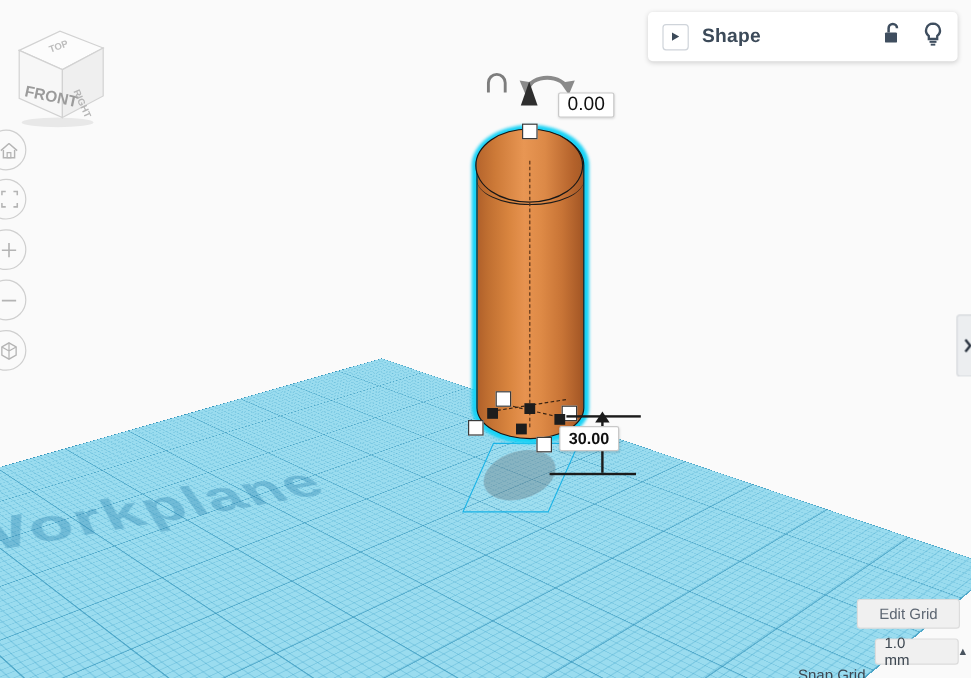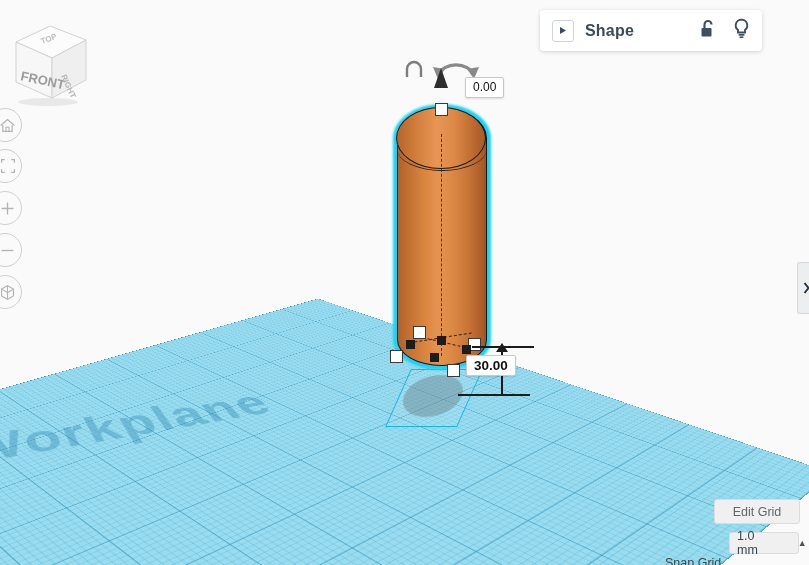--- a/index.html
+++ b/index.html
@@ -93,34 +93,34 @@
   .hb{position:absolute;width:9px;height:9px;background:#1d1d1d;box-sizing:border-box;}
   .hdash{position:absolute;border-top:1.2px dashed #3a2413;height:0;}
 
   
   .rot-small{position:absolute;left:403px;top:58px;width:22px;height:22px;}
   .rot-arc{position:absolute;left:430px;top:55px;width:52px;height:34px;}
   .rot-cone{position:absolute;left:434px;top:68px;width:0;height:0;
     border-left:7px solid transparent;border-right:7px solid transparent;border-bottom:20px solid #2e2e2e;}
   .val-box{
     position:absolute;background:#fff;border:1px solid #c9c9c9;border-radius:2px;
-    font-size:12px;color:#111;padding:2px 7px;line-height:15px;white-space:nowrap;
+    font-size:16px;color:#111;padding:2px 7px;line-height:15px;white-space:nowrap;
     box-shadow:0 1px 2px rgba(0,0,0,.12);
   }
   .val-angle{left:465px;top:77px;}
   .val-height{left:466px;top:355px;font-weight:bold;font-size:13.5px;}
 
   
   .dim-line{position:absolute;background:#1b1b1b;}
   .dim-arrow{position:absolute;width:0;height:0;
     border-left:6px solid transparent;border-right:6px solid transparent;border-bottom:9px solid #1b1b1b;}
 
   
   .shape-panel{
-    position:absolute;left:540px;top:10px;width:222px;height:41px;
+    position:absolute;left:540px;top:10px;width:258px;height:41px;
     background:#fff;border-radius:4px;box-shadow:0 1px 4px rgba(0,0,0,.17);
     display:flex;align-items:center;padding:0 12px;box-sizing:border-box;
   }
   .disc-btn{
     width:20px;height:20px;border:1px solid #cfd4da;border-radius:3px;background:#fff;
     display:flex;align-items:center;justify-content:center;flex:0 0 auto;
   }
   .shape-title{
     margin-left:11px;font-size:16px;font-weight:bold;color:#3c4a59;letter-spacing:.2px;
   }

